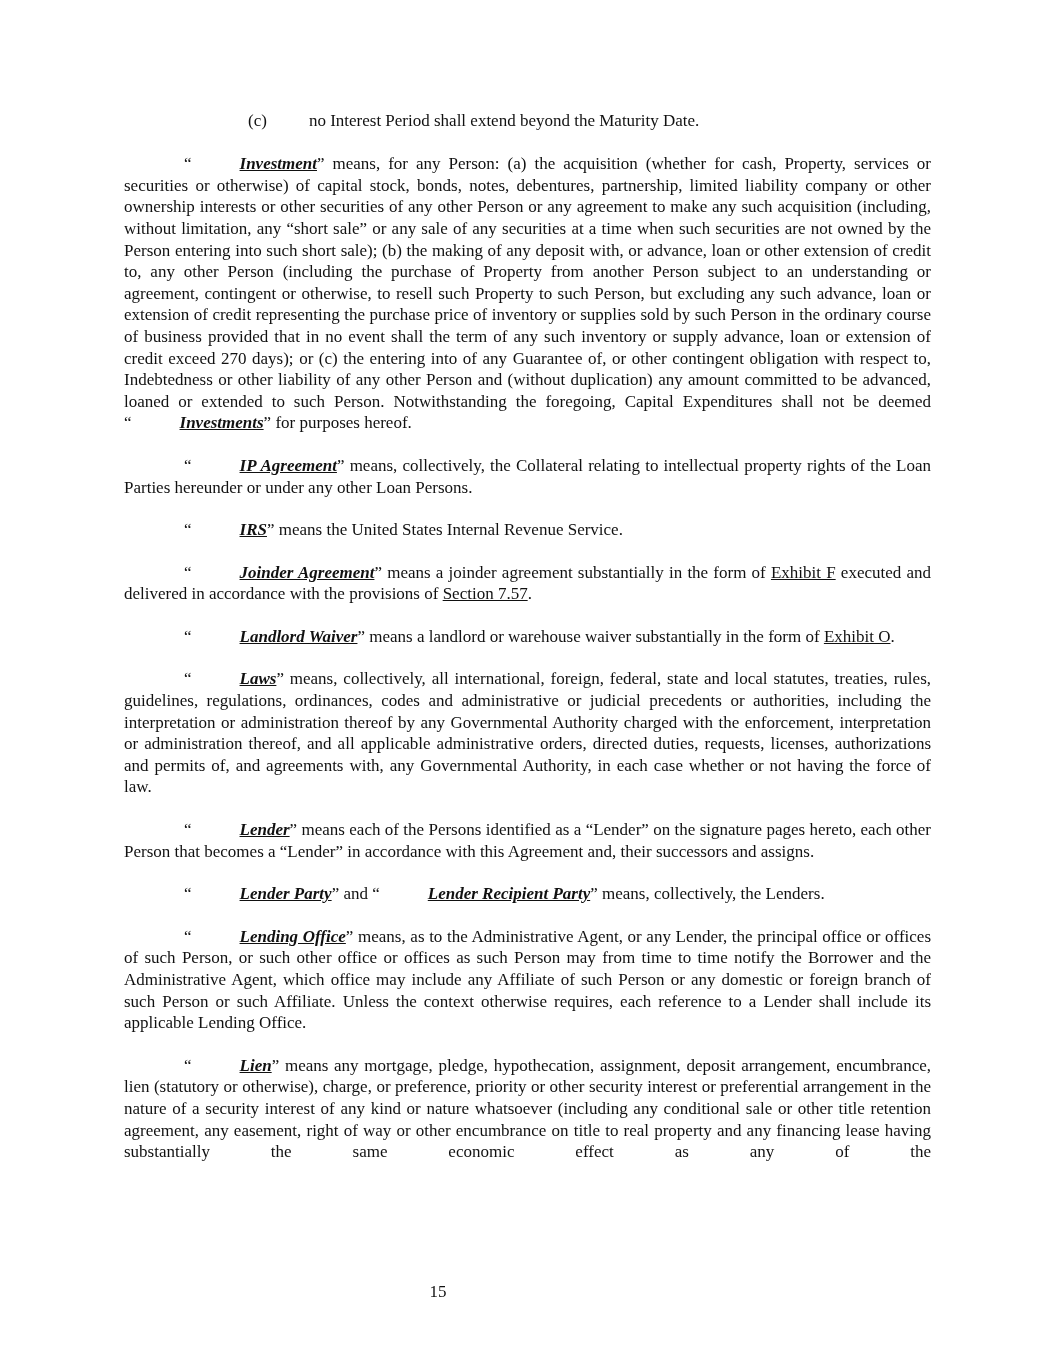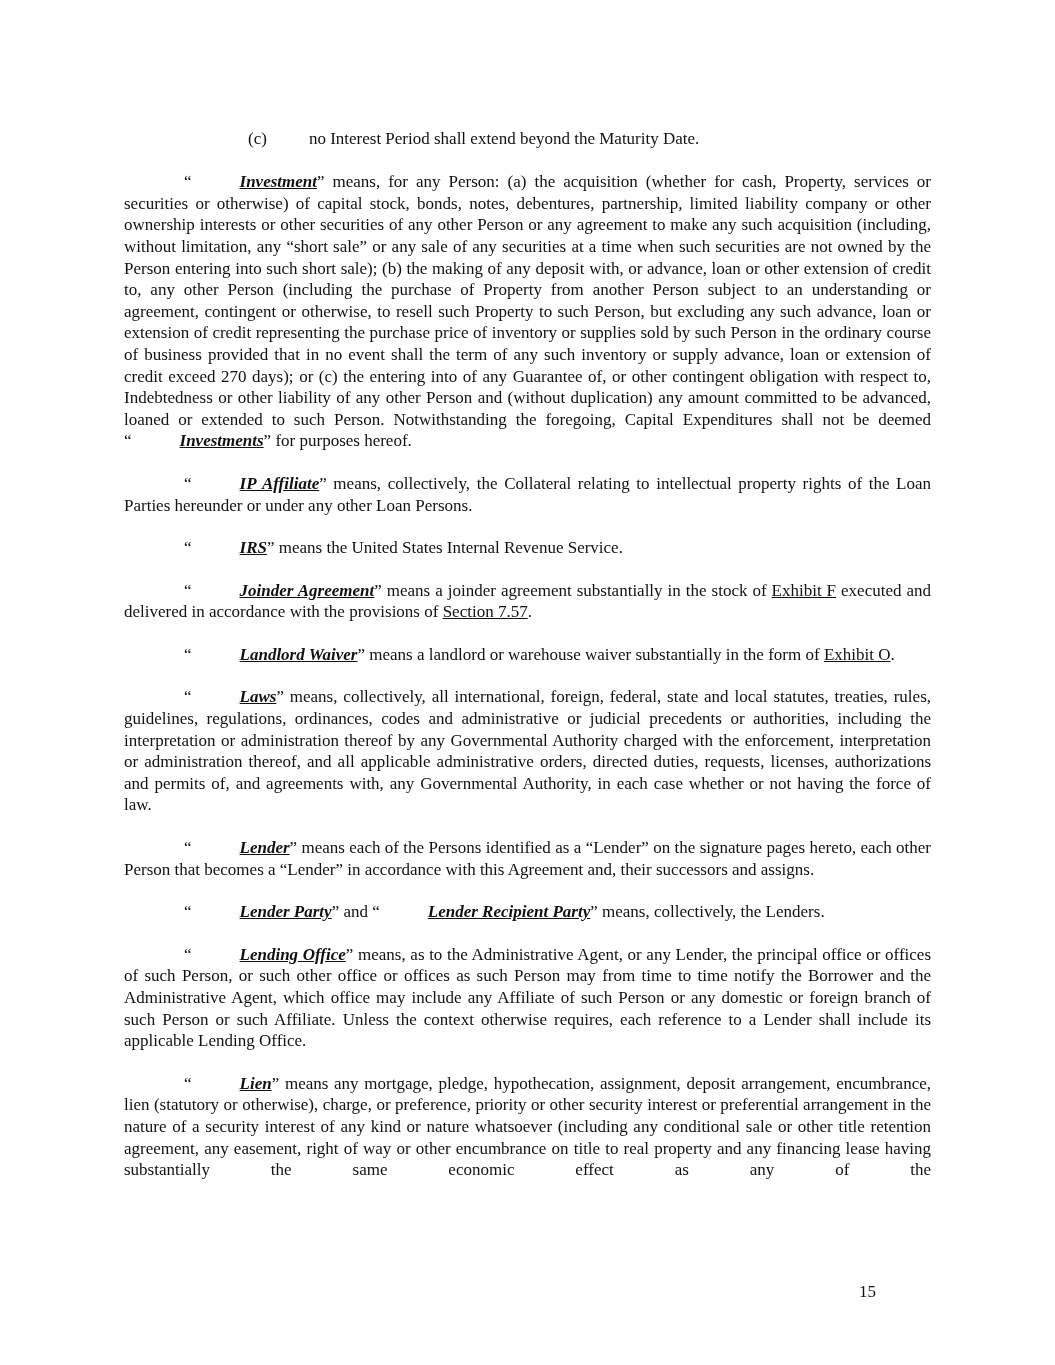--- a/index.html
+++ b/index.html
@@ -1,52 +1,52 @@
 <!DOCTYPE html>
 <html><head>
   <meta charset="utf-8">
   <style>
     html, body { margin: 0; padding: 0; background: #ffffff; }
     body {
       width: 1055px; height: 1365px; position: relative; overflow: hidden;
       font-family: "Liberation Serif", "DejaVu Serif", serif;
       color: #111111;
     }
-    .page { position: absolute; left: 124px; top: 128px; width: 807px; }
+    .page { position: absolute; left: 124px; top: 110px; width: 807px; }
     .para {
       font-size: 17px; line-height: 21.6px; text-align: justify;
       text-indent: 60px; margin: 0 0 21px 0;
     }
     .subitem {
       font-size: 17px; line-height: 21.6px; margin: 0 0 21.6px 0;
       padding-left: 124px; position: relative;
     }
     .term { font-weight: bold; font-style: italic; text-decoration: underline; margin-left: 48px; }
     .ref { text-decoration: underline; }
     .page-number {
       position: absolute; top: 1282px; left: 0; width: 876px;
-      text-align: right; font-size: 17px;
+      text-align: center; font-size: 17px;
     }
   </style>
 </head>
 <body>
 
 <div class="page">
 
   <p class="subitem" style="padding-left:0;">
     <span style="display:inline-block;width:124px;"></span><span>(c)</span><span style="display:inline-block;width:42px;"></span><span>no Interest Period shall extend beyond the Maturity Date.</span>
   </p>
 
   <p class="para"><span>“</span><span class="term">Investment</span><span>” means, for any Person:  (a) the acquisition (whether for cash, Property, services or securities or otherwise) of capital stock, bonds, notes, debentures, partnership, limited liability company or other ownership interests or other securities of any other Person or any agreement to make any such acquisition (including, without limitation, any “short sale” or any sale of any securities at a time when such securities are not owned by the Person entering into such short sale); (b) the making of any deposit with, or advance, loan or other extension of credit to, any other Person (including the purchase of Property from another Person subject to an understanding or agreement, contingent or otherwise, to resell such Property to such Person, but excluding any such advance, loan or extension of credit representing the purchase price of inventory or supplies sold by such Person in the ordinary course of business provided that in no event shall the term of any such inventory or supply advance, loan or extension of credit exceed 270 days); or (c) the entering into of any Guarantee of, or other contingent obligation with respect to, Indebtedness or other liability of any other Person and (without duplication) any amount committed to be advanced, loaned or extended to such Person.  Notwithstanding the foregoing, Capital Expenditures shall not be deemed “</span><span class="term">Investments</span><span>” for purposes hereof.</span></p>
 
-  <p class="para"><span>“</span><span class="term">IP Affiliate</span><span>” means, collectively, the Collateral relating to intellectual property rights of the Loan Parties hereunder or under any other Loan Persons.</span></p>
+  <p class="para"><span>“</span><span class="term">IP Agreement</span><span>” means, collectively, the Collateral relating to intellectual property rights of the Loan Parties hereunder or under any other Loan Persons.</span></p>
 
   <p class="para"><span>“</span><span class="term">IRS</span><span>” means the United States Internal Revenue Service.</span></p>
 
-  <p class="para"><span>“</span><span class="term">Joinder Agreement</span><span>” means a joinder agreement substantially in the stock of </span><span class="ref">Exhibit F</span><span> executed and delivered in accordance with the provisions of </span><span class="ref">Section 7.57</span><span>.</span></p>
+  <p class="para"><span>“</span><span class="term">Joinder Agreement</span><span>” means a joinder agreement substantially in the form of </span><span class="ref">Exhibit F</span><span> executed and delivered in accordance with the provisions of </span><span class="ref">Section 7.57</span><span>.</span></p>
 
   <p class="para"><span>“</span><span class="term">Landlord Waiver</span><span>” means a landlord or warehouse waiver substantially in the form of </span><span class="ref">Exhibit O</span><span>.</span></p>
 
   <p class="para"><span>“</span><span class="term">Laws</span><span>” means, collectively, all international, foreign, federal, state and local statutes, treaties, rules, guidelines, regulations, ordinances, codes and administrative or judicial precedents or authorities, including the interpretation or administration thereof by any Governmental Authority charged with the enforcement, interpretation or administration thereof, and all applicable administrative orders, directed duties, requests, licenses, authorizations and permits of, and agreements with, any Governmental Authority, in each case whether or not having the force of law.</span></p>
 
   <p class="para"><span>“</span><span class="term">Lender</span><span>” means each of the Persons identified as a “Lender” on the signature pages hereto, each other Person that becomes a “Lender” in accordance with this Agreement and, their successors and assigns.</span></p>
 
   <p class="para"><span>“</span><span class="term">Lender Party</span><span>” and “</span><span class="term">Lender Recipient Party</span><span>” means, collectively, the Lenders.</span></p>
 
   <p class="para"><span>“</span><span class="term">Lending Office</span><span>” means, as to the Administrative Agent, or any Lender, the principal office or offices of such Person, or such other office or offices as such Person may from time to time notify the Borrower and the Administrative Agent, which office may include any Affiliate of such Person or any domestic or foreign branch of such Person or such Affiliate.  Unless the context otherwise requires, each reference to a Lender shall include its applicable Lending Office.</span></p>

